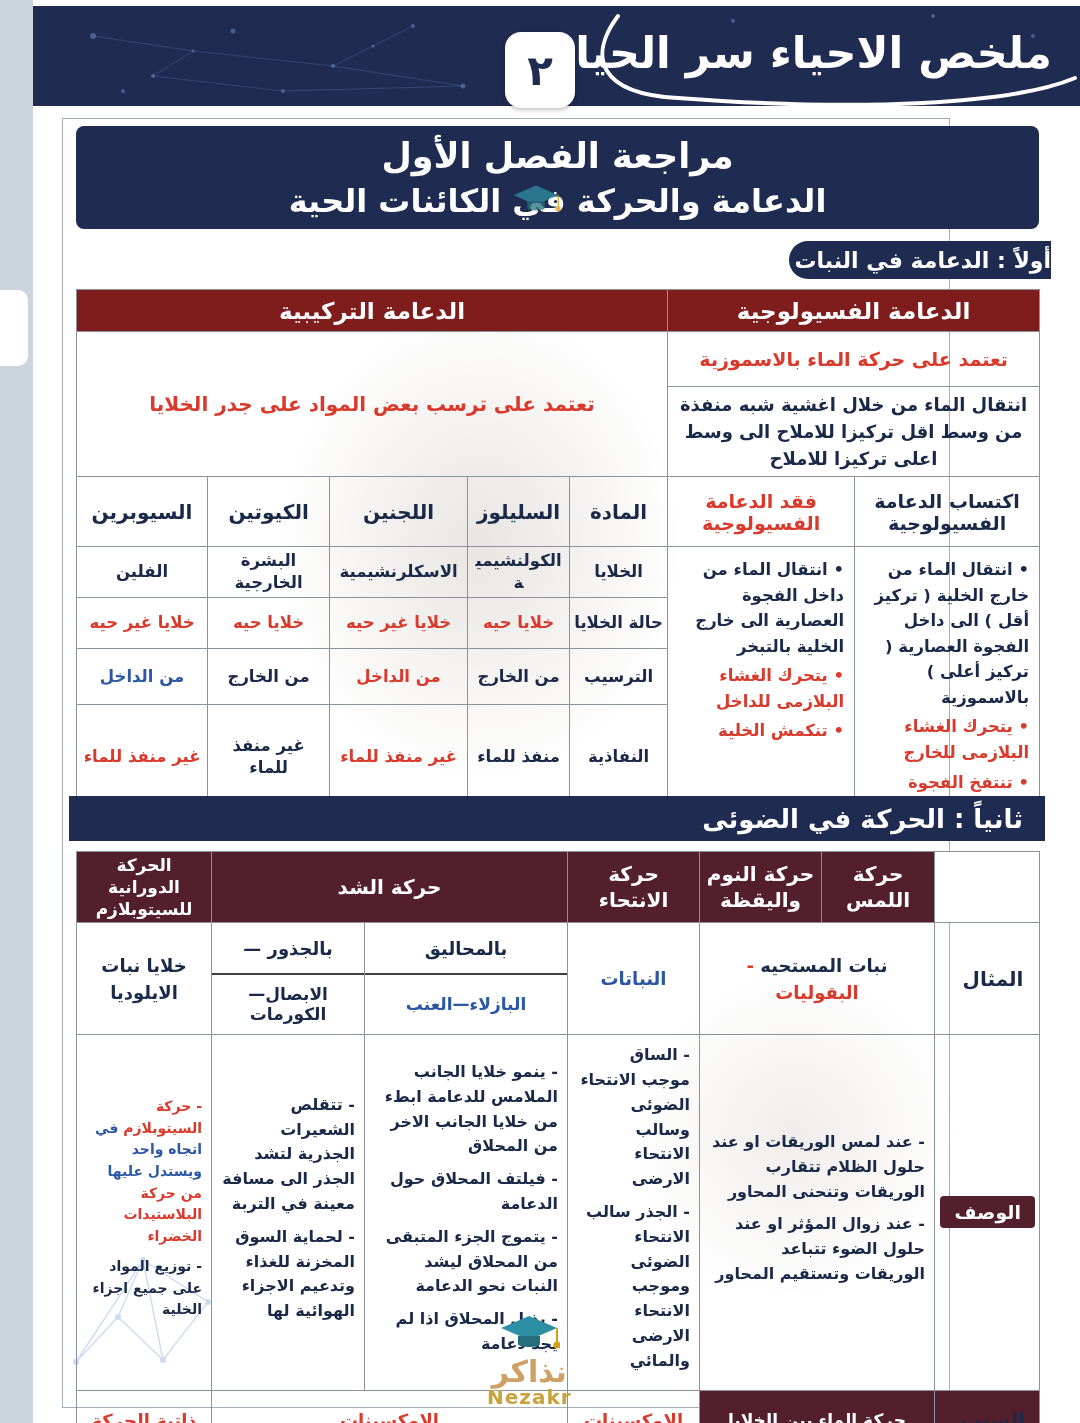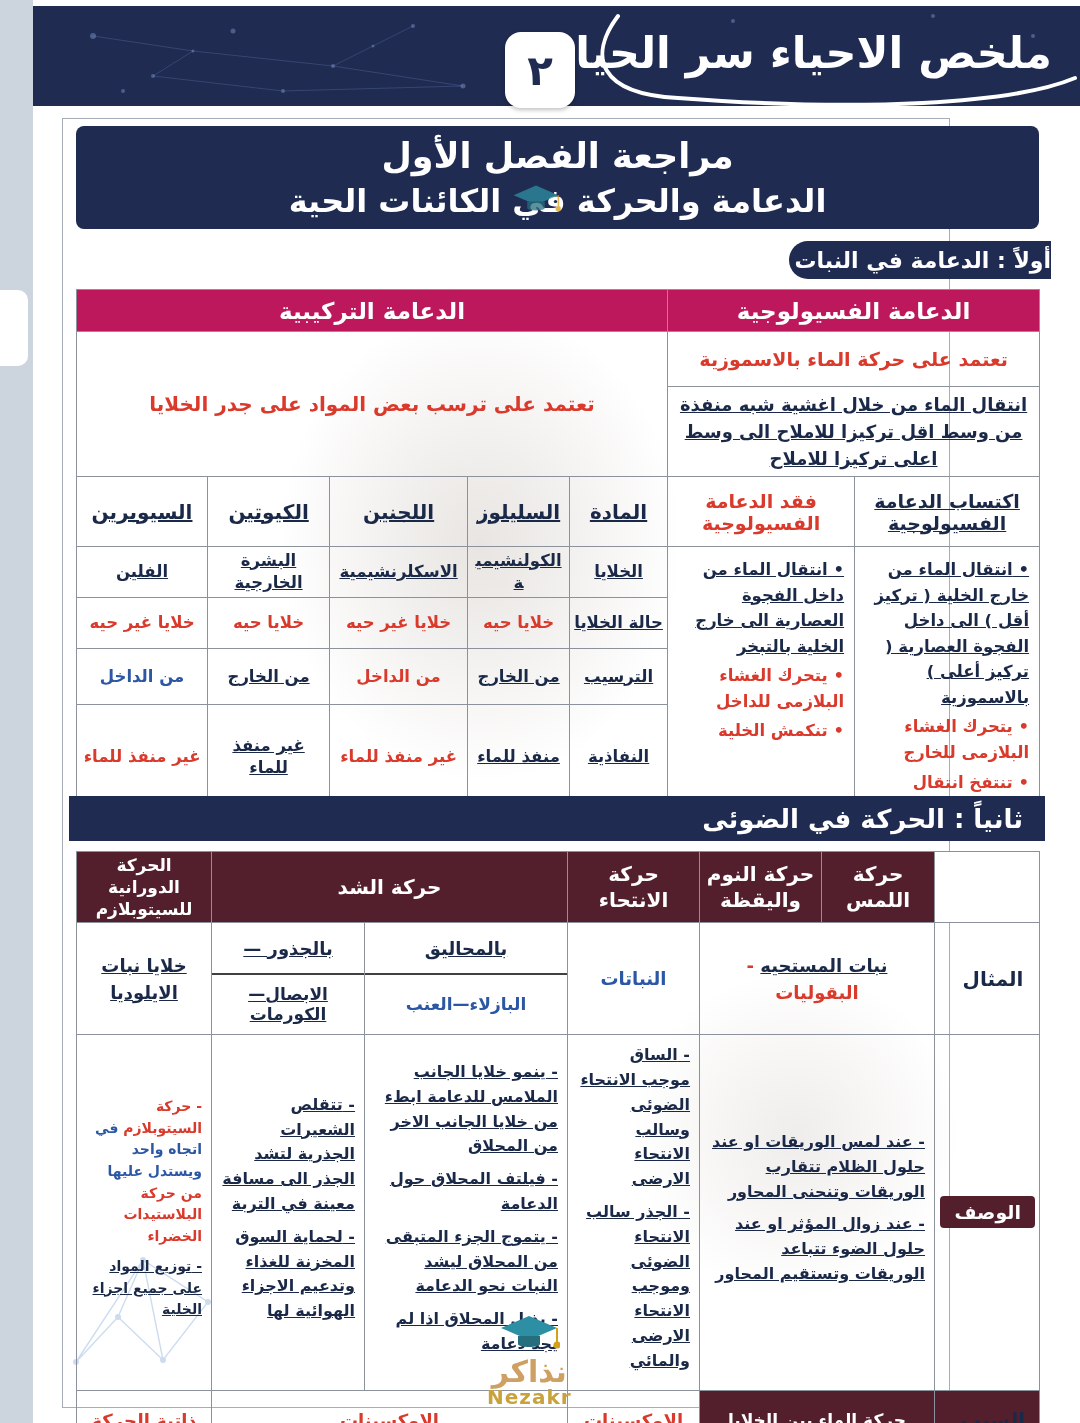--- a/index.html
+++ b/index.html
@@ -1,21 +1,21 @@
 <!DOCTYPE html>
 <html lang="ar"><head>
 <meta charset="utf-8">
 <style>
   * { margin:0; padding:0; box-sizing:border-box; }
   html,body { width:1080px; }
   body {
     position:relative; width:1080px; height:1423px; background:#ffffff;
     font-family:"DejaVu Sans", sans-serif; overflow:hidden;
   }
-  .navy-t { color:#1b2948;text-decoration:underline; }
+  .navy-t { color:#1b2948; }
   .red-t  { color:#d93a2b; }
   .blue-t { color:#2b57a5; }
 
   
   .left-strip { position:absolute; left:0; top:0; width:33px; height:1423px; background:#ccd5dd; }
   .left-tab { position:absolute; left:0; top:290px; width:28px; height:76px; background:#ffffff; border-radius:0 10px 10px 0; }
 
   
   .top-band { position:absolute; left:33px; top:6px; width:1047px; height:100px; background:#1f2b50; overflow:visible; }
   .band-net { position:absolute; left:0; top:0; width:1047px; height:100px; }
@@ -58,21 +58,21 @@
     color:#fff; font-size:26px; font-weight:700; display:flex; align-items:center;
     justify-content:flex-start; direction:rtl; padding-right:22px;
   }
 
   
   table { border-collapse:collapse; table-layout:fixed; direction:rtl; }
   td { border:1px solid #8b929c; text-align:center; vertical-align:middle; font-weight:700; padding:2px 4px; word-wrap:break-word; }
 
   
   .t1 { position:absolute; left:13px; top:170px; width:963px; }
-  .t1 .hdr td { background:#be185d; color:#fff; font-size:23px; }
+  .t1 .hdr td { background:#7f1d1d; color:#fff; font-size:23px; }
   .t1 .osmo { font-size:19px; }
   .t1 .depo { font-size:20px; }
   .t1 .membrane { font-size:18px; line-height:1.5; padding:4px 8px; }
   .t1 .colhdr { font-size:19px; }
   .t1 .mathdr { font-size:20px; }
   .t1 .dcell { font-size:16.5px; line-height:1.35; }
   .t1 .bullets { vertical-align:top; text-align:right; padding:10px 10px; }
   .bl { font-size:16.5px; line-height:1.55; margin-bottom:4px; direction:rtl; }
   .bl::before { content:"• "; }
 
@@ -188,21 +188,21 @@
       <td class="mathdr navy-t">المادة</td>
       <td class="mathdr navy-t">السليلوز</td>
       <td class="mathdr navy-t">اللجنين</td>
       <td class="mathdr navy-t">الكيوتين</td>
       <td class="mathdr navy-t">السيوبرين</td>
     </tr>
     <tr style="height:43px">
       <td rowspan="4" class="bullets">
         <div class="bl navy-t">انتقال الماء من خارج الخلية ( تركيز أقل ) الى داخل الفجوة العصارية ( تركيز أعلى ) بالاسموزية</div>
         <div class="bl red-t">يتحرك الغشاء البلازمى للخارج</div>
-        <div class="bl red-t">تنتفخ انتقال</div>
+        <div class="bl red-t">تنتفخ الفجوة</div>
       </td>
       <td rowspan="4" class="bullets">
         <div class="bl navy-t">انتقال الماء من داخل الفجوة العصارية الى خارج الخلية بالتبخر</div>
         <div class="bl red-t">يتحرك الغشاء البلازمى للداخل</div>
         <div class="bl red-t">تنكمش الخلية</div>
       </td>
       <td class="dcell navy-t">الخلايا</td>
       <td class="dcell navy-t">الكولنشيمية</td>
       <td class="dcell navy-t">الاسكلرنشيمية</td>
       <td class="dcell navy-t">البشرة الخارجية</td>

